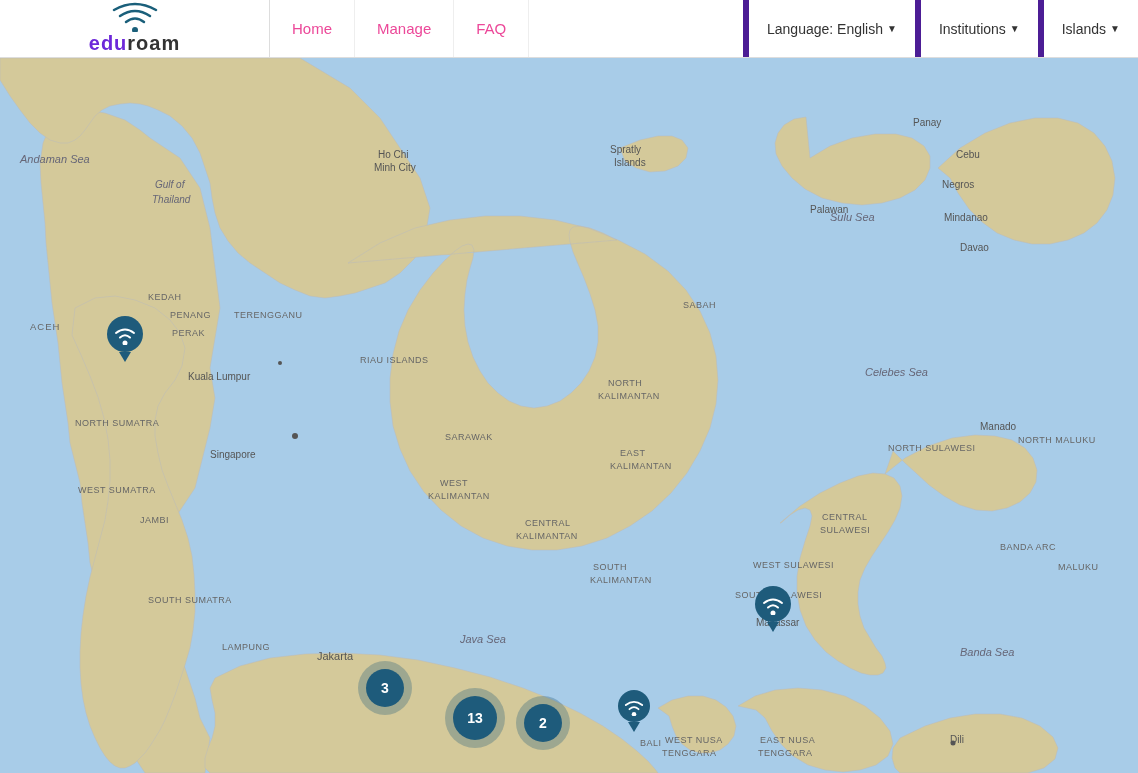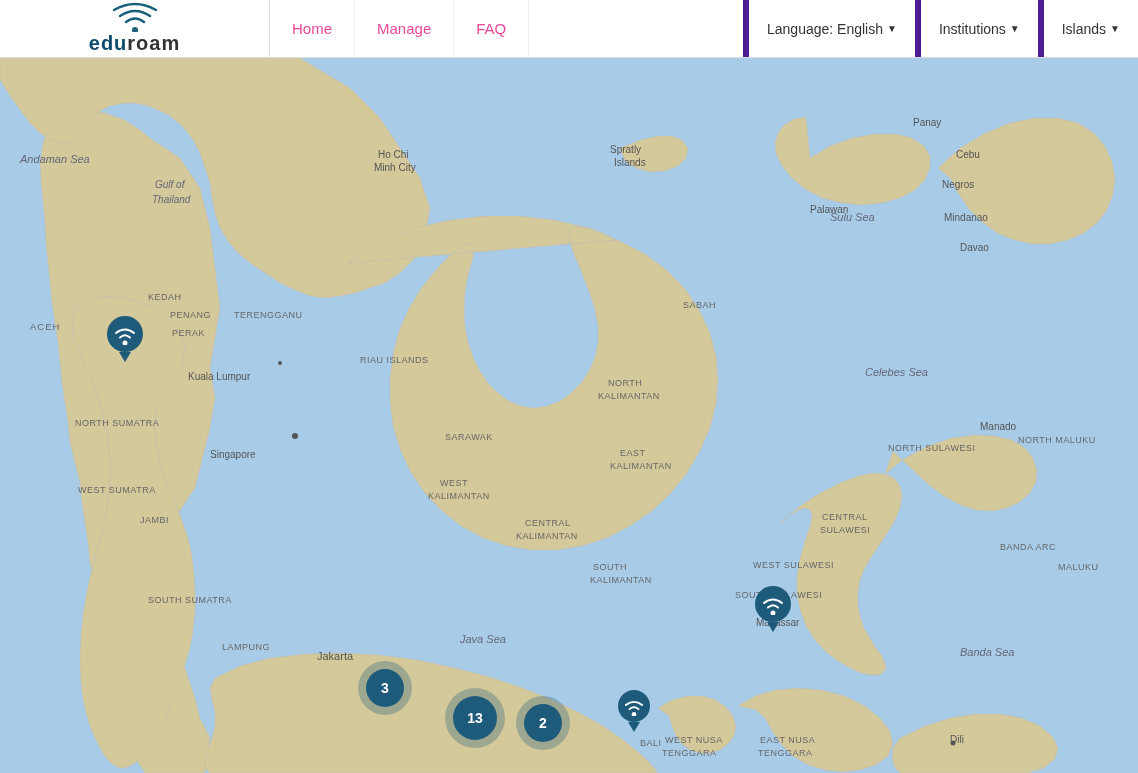--- a/index.html
+++ b/index.html
@@ -140,21 +140,21 @@
       <div style="display:flex;align-items:center;gap:4px;">
 
         <svg width="50" height="30" viewBox="0 0 50 30">
           <circle cx="25" cy="28" r="3" fill="#1a5f7a"></circle>
           <path d="M16,20 Q25,13 34,20" fill="none" stroke="#1a5f7a" stroke-width="2.5" stroke-linecap="round"></path>
           <path d="M10,14 Q25,4 40,14" fill="none" stroke="#1a5f7a" stroke-width="2.5" stroke-linecap="round"></path>
           <path d="M4,8 Q25,-4 46,8" fill="none" stroke="#1a5f7a" stroke-width="2.5" stroke-linecap="round"></path>
         </svg>
       </div>
       <div style="font-size:20px;font-weight:bold;color:#333;letter-spacing:1px;">
-        <span style="color:#0c4a6e;">edu</span><span>roam</span>
+        <span style="color:#6d28d9;">edu</span><span>roam</span>
       </div>
     </div>
   </div>
 
   <div id="nav">
     <div class="nav-item">Home</div>
     <div class="nav-item">Manage</div>
     <div class="nav-item">FAQ</div>
 
     <div class="nav-right">

